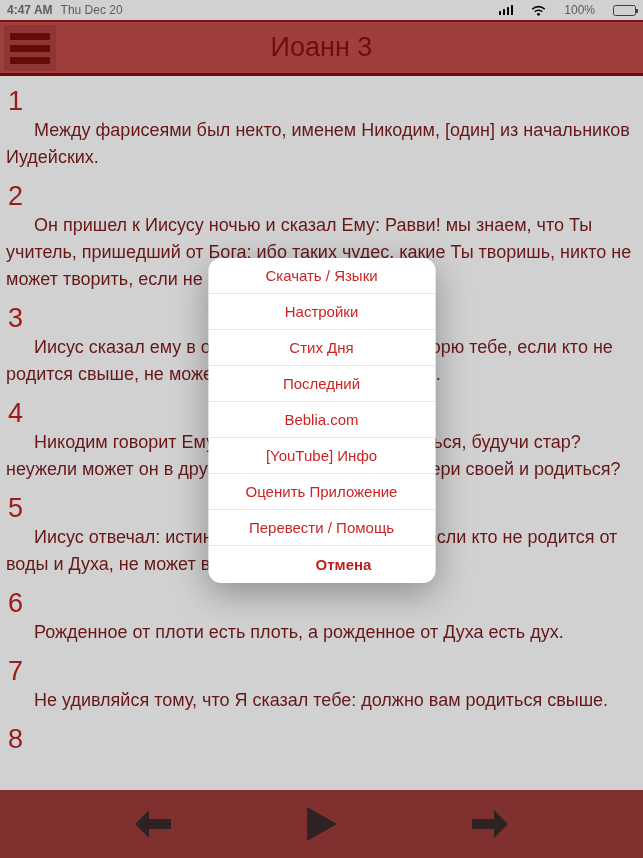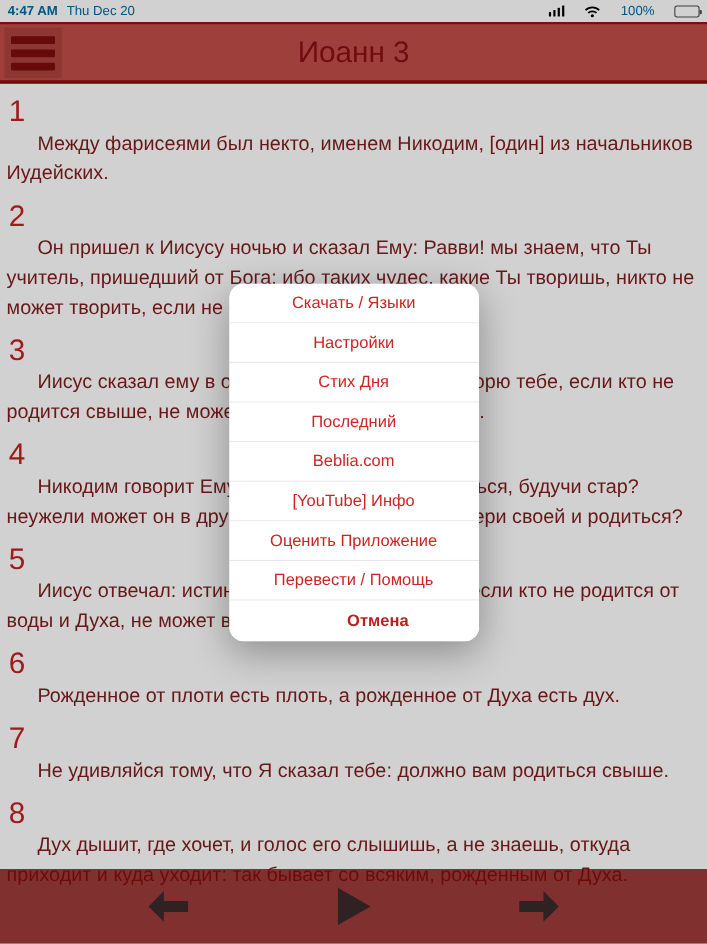--- a/index.html
+++ b/index.html
@@ -13,21 +13,21 @@
   .screen { position: absolute; inset: 0; background: #fff; }
 
   
   .status-bar {
     height: 20px;
     display: flex;
     justify-content: space-between;
     align-items: center;
     padding: 0 7px;
     font-size: 12px;
-    color: #0369a1;
+    color: #737373;
     background: #fff;
   }
   .status-left { display: flex; gap: 8px; align-items: center; }
   .status-left .time { font-weight: bold; }
   .status-right { display: flex; gap: 18px; align-items: center; }
   .cell-bars { display: flex; align-items: flex-end; gap: 1.5px; height: 10px; }
   .cell-bars i { display: block; width: 2.5px; background: #000; border-radius: 0.5px; }
   .cell-bars i:nth-child(1){height:4px} .cell-bars i:nth-child(2){height:6px}
   .cell-bars i:nth-child(3){height:8px} .cell-bars i:nth-child(4){height:10px}
   .battery-body {
@@ -175,21 +175,20 @@
     <div class="verse">
       <div class="verse-num">6</div>
       <p class="verse-text">Рожденное от плоти есть плоть, а рожденное от Духа есть дух.</p>
     </div>
     <div class="verse">
       <div class="verse-num">7</div>
       <p class="verse-text">Не удивляйся тому, что Я сказал тебе: должно вам родиться свыше.</p>
     </div>
     <div class="verse">
       <div class="verse-num">8</div>
-      <p class="verse-text">Дух дышит, где хочет, и голос его слышишь, а не знаешь, откуда приходит и куда уходит: так бывает со всяким, рожденным от Духа.</p>
     </div>
   </div>
 
   <div class="footer">
     <button class="nav-btn">
       <svg width="40" height="36" viewBox="0 0 40 36">
         <polygon points="38,13 16,13 16,4 2,18 16,32 16,23 38,23"></polygon>
       </svg>
     </button>
     <button class="nav-btn">

